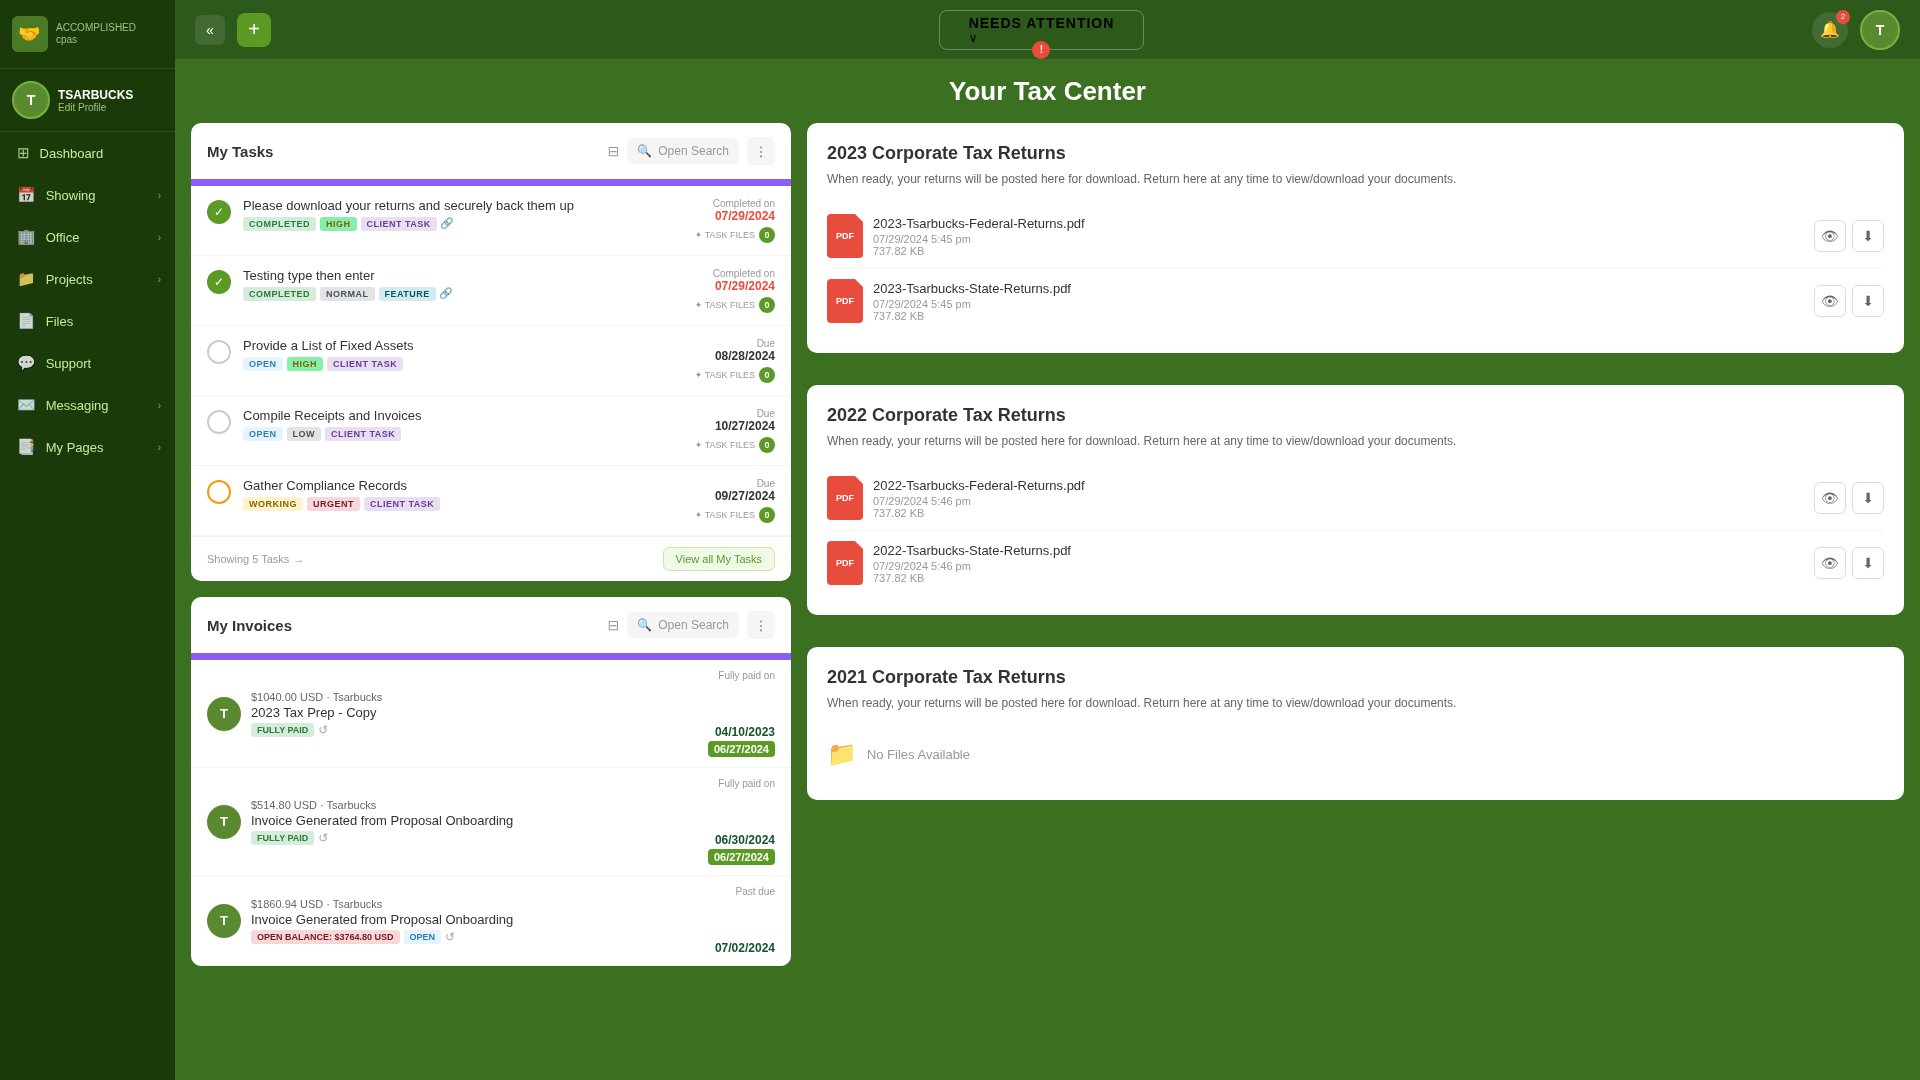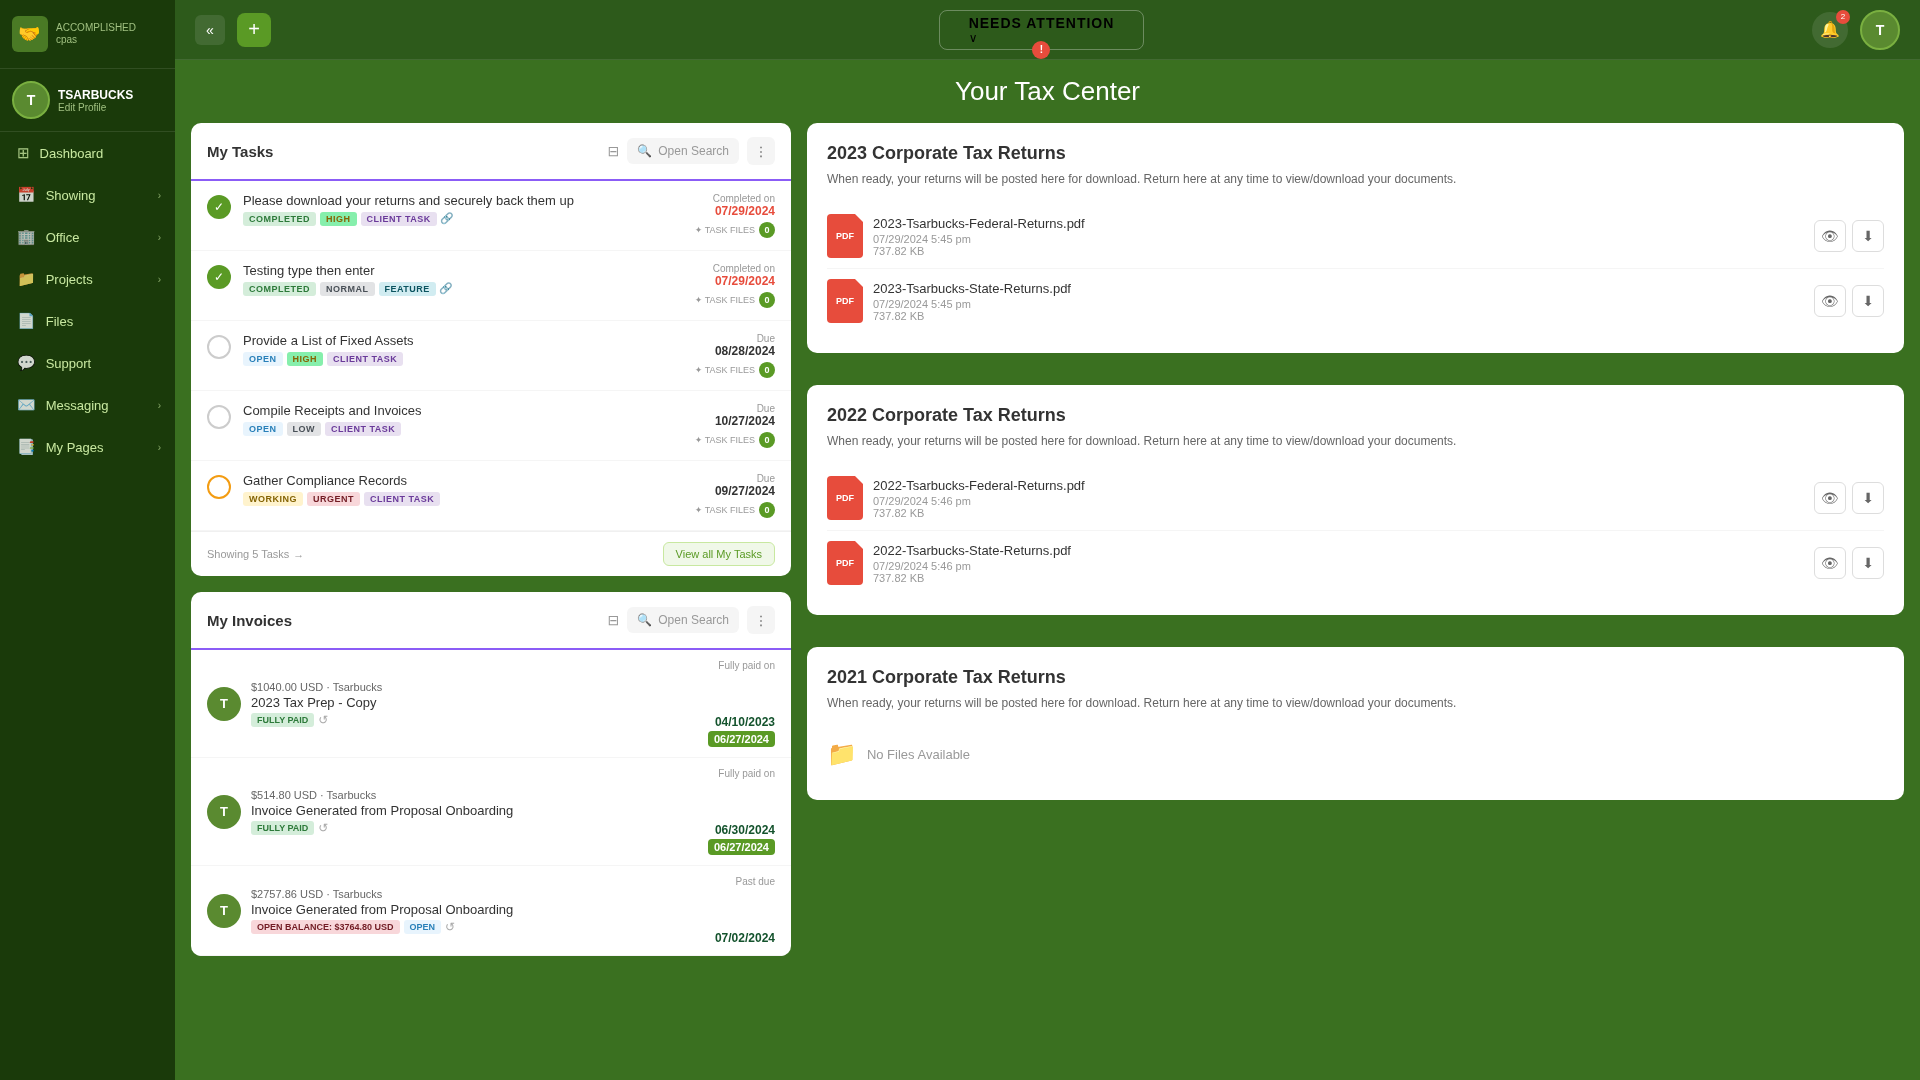--- a/index.html
+++ b/index.html
@@ -105,21 +105,21 @@
       background: #3a7020;
       display: flex;
       flex-direction: column;
       overflow: hidden;
     }
     .page-title-bar {
       text-align: center;
       padding: 16px;
       color: #fff;
     }
-    .page-title { font-size: 26px; font-weight: 400; }
+    .page-title { font-size: 26px; font-weight: 700; }
 
     .content-grid {
       flex: 1;
       display: flex;
       gap: 16px;
       padding: 0 16px 16px;
       overflow: hidden;
     }
 
     
@@ -133,21 +133,21 @@
 
     .card {
       background: #fff;
       border-radius: 10px;
       overflow: hidden;
     }
 
     .card-header {
       display: flex; align-items: center; justify-content: space-between;
       padding: 14px 16px;
-      border-bottom: 2px solid #8b5cf6;
+      border-bottom: 7px solid #8b5cf6;
     }
     .card-title { font-size: 15px; font-weight: 600; color: #333; }
     .card-header-right { display: flex; align-items: center; gap: 8px; }
     .search-box {
       display: flex; align-items: center; gap: 6px;
       background: #f5f5f5; border-radius: 6px; padding: 6px 10px;
       font-size: 12px; color: #999; cursor: pointer;
     }
     .filter-btn {
       width: 28px; height: 28px; background: #f5f5f5; border-radius: 6px;
@@ -548,21 +548,21 @@
             <div class="invoice-meta">
               <div class="invoice-meta-label">Fully paid on</div>
               <div class="invoice-meta-date">06/30/2024</div>
               <div class="invoice-meta-date2">06/27/2024</div>
             </div>
           </div>
 
           <div class="invoice-item">
             <div class="invoice-avatar">T</div>
             <div class="invoice-body">
-              <div class="invoice-amount">$2757.86 USD · Tsarbucks</div>
+              <div class="invoice-amount">$1860.94 USD · Tsarbucks</div>
               <div class="invoice-name">Invoice Generated from Proposal Onboarding</div>
               <div class="invoice-badges">
                 <span class="badge-open-balance">OPEN BALANCE: $3764.80 USD</span>
                 <span class="badge-open-inv">OPEN</span>
                 <span class="refresh-icon">↺</span>
               </div>
             </div>
             <div class="invoice-meta">
               <div class="invoice-meta-label">Past due</div>
               <div class="invoice-meta-date">07/02/2024</div>

